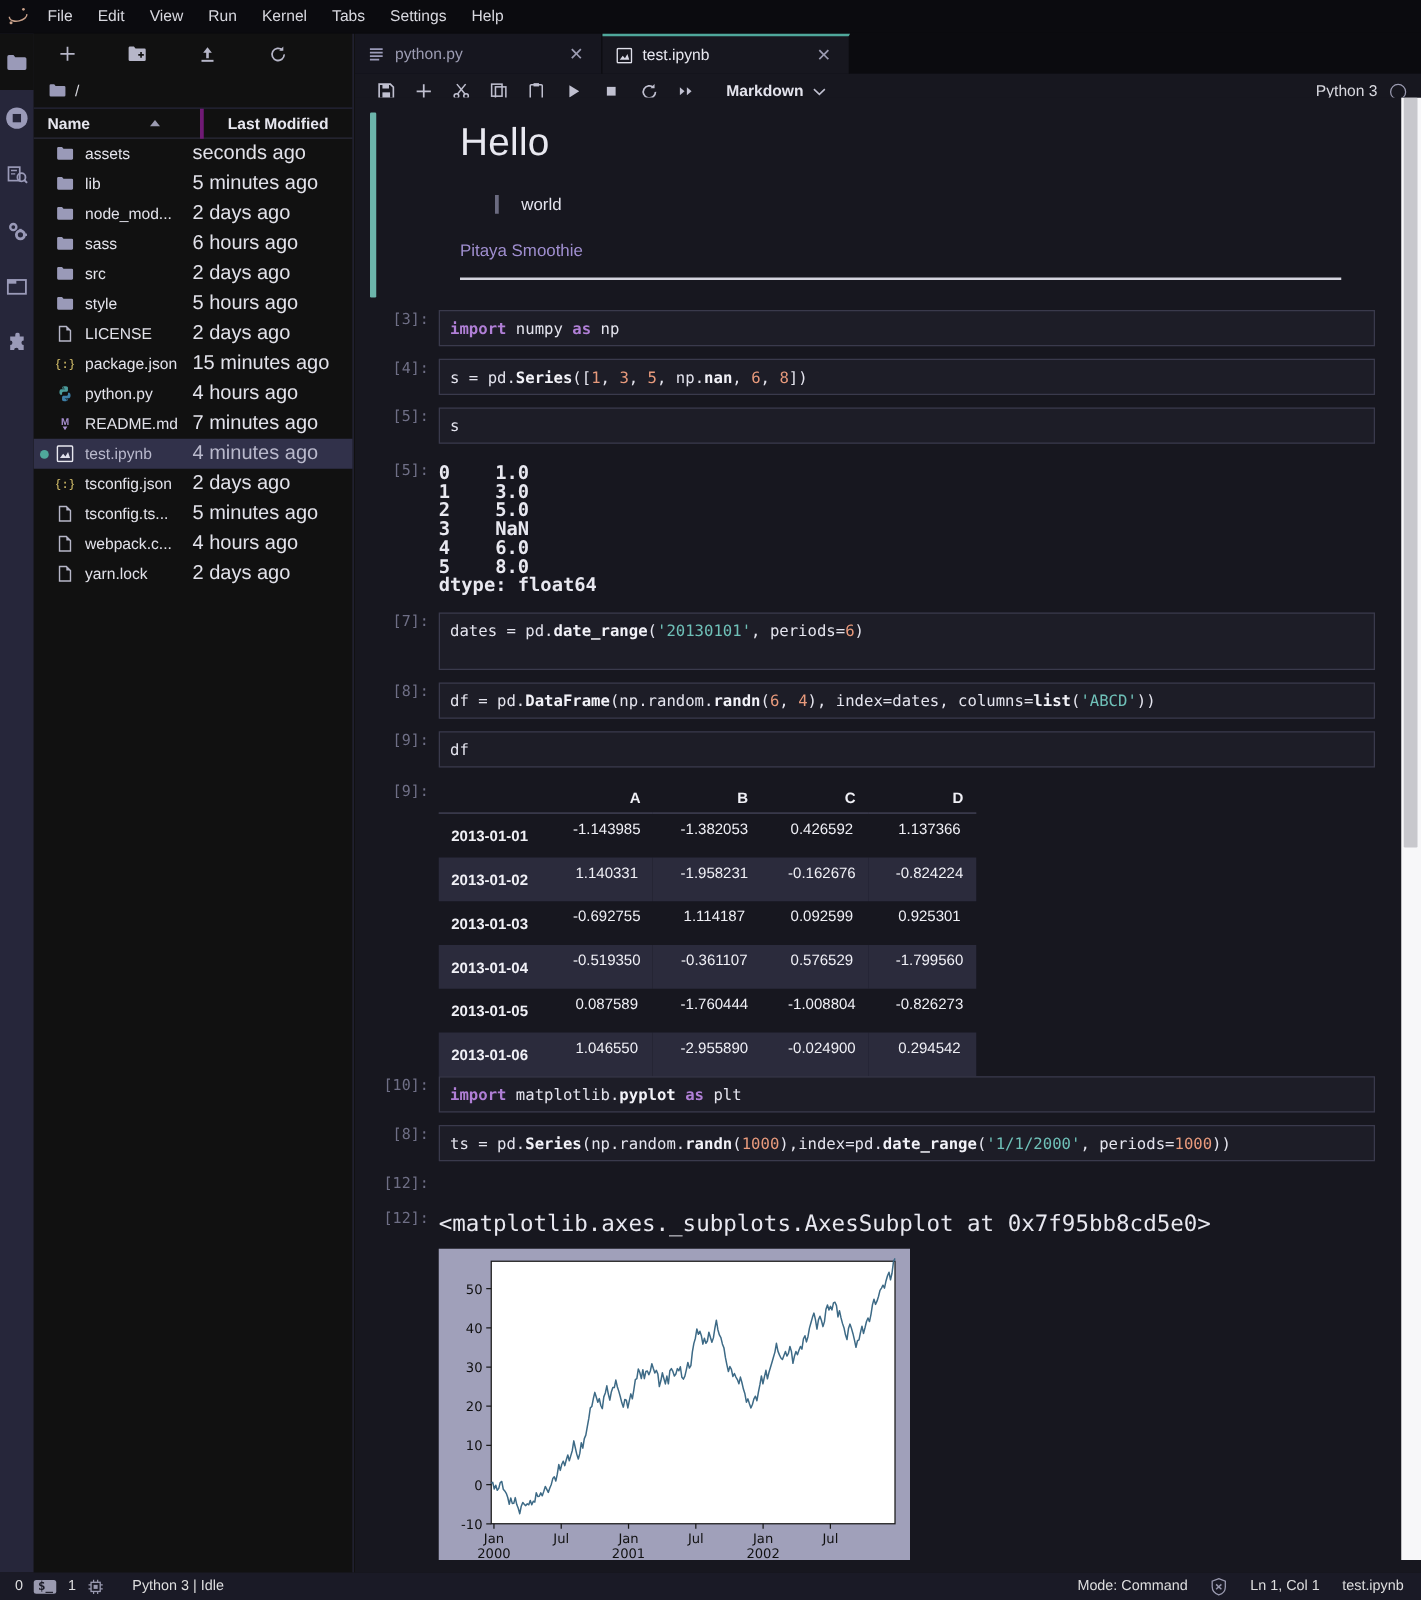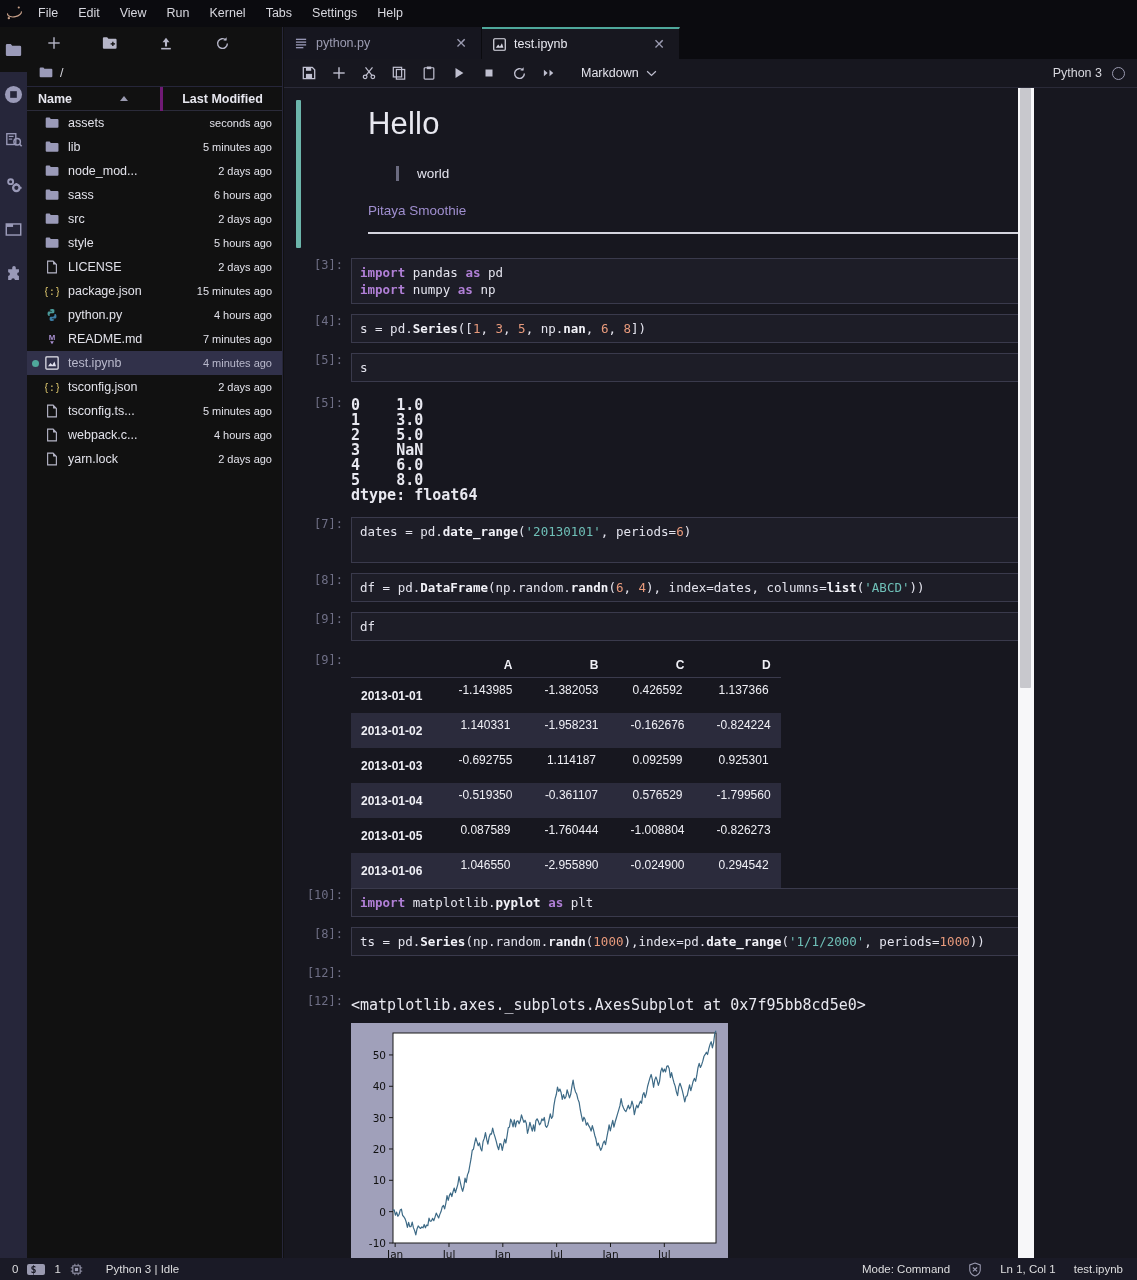--- a/index.html
+++ b/index.html
@@ -86,22 +86,22 @@
   .fb-row.selected { background: #31314a; color: #b9b9cc; }
   .fb-row .fb-icon {
     width: 26px; display: flex; align-items: center;
     justify-content: center; flex: 0 0 26px; margin-left: 12px;
   }
   .fb-row .fb-name {
     flex: 1; white-space: nowrap; overflow: hidden;
     text-overflow: ellipsis; padding-left: 3px;
   }
   .fb-row .fb-mod {
-    width: 128px; text-align: right; padding-right: 10px;
-    color: #e2e2ea; font-size: 11px;
+    width: 128px; padding-right: 10px;
+    color: #e2e2ea; font-size: 16px;
   }
   .fb-row.selected .fb-mod { color: #b9b9cc; }
   .running-dot {
     position: absolute; left: 5px; width: 7px; height: 7px;
     border-radius: 50%; background: #4fa89b;
   }
 
   
   #main {
     position: absolute; top: 27px; left: 284px;
@@ -132,36 +132,36 @@
     height: 29px; display: flex; align-items: center;
     background: #17171f; padding-left: 10px; gap: 0px;
     border-bottom: 1px solid #2a2a38;
   }
   .nb-tool {
     width: 30px; height: 26px; display: flex;
     align-items: center; justify-content: center; cursor: pointer;
   }
   #celltype-select {
     margin-left: 17px; display: flex; align-items: center; gap: 7px;
-    color: #e3e3ec; font-size: 12.5px; cursor: pointer; font-weight: normal;
+    color: #e3e3ec; font-size: 12.5px; cursor: pointer; font-weight: bold;
   }
   #kernel-area {
     margin-left: auto; display: flex; align-items: center;
     gap: 10px; padding-right: 12px;
   }
   #kernel-name { color: #d8d8df; font-size: 12.5px; }
   #kernel-idle {
     width: 13px; height: 13px; border-radius: 50%;
     border: 1.5px solid #9a9ab0;
   }
 
   
   #nb-scroll {
-    position: absolute; top: 61px; left: 0;
-    width: 750px; height: 1170px;
+    position: absolute; top: 51px; left: 0;
+    width: 853px; height: 1170px;
     background: #17171f; overflow: hidden;
   }
   #nb-content { position: relative; width: 838px; }
   #nb-scrollbar {
     position: absolute; top: 0px; right: 3px;
     width: 11px; height: 600px; background: #c8c8cd; border-radius: 1px;
   }
   #nb-scrollbar-track {
     position: absolute; top: 0; right: 0;
     width: 16px; height: 1170px; background: #f7f7f9;
@@ -204,21 +204,21 @@
     font-size: 12.5px; line-height: 17px; color: #e4e4ee;
   }
   .out-text {
     flex: 1; font-family: "DejaVu Sans Mono", monospace;
     font-size: 15px; line-height: 15px;
     color: #e8e8f0; white-space: pre; font-weight: bold;
     padding-top: 2px;
   }
   .out-plain {
     flex: 1; font-family: "DejaVu Sans Mono", monospace;
-    font-size: 15px; color: #e8e8f0; padding-top: 2px;
+    font-size: 18px; color: #e8e8f0; padding-top: 2px;
   }
 
   
   .kw  { color: #b07fd6; font-weight: bold; }
   .fn  { color: #f2f2f8; font-weight: bold; }
   .num { color: #e89a7c; }
   .str { color: #6fc0b8; }
   .nm  { color: #e4e4ee; }
   .op  { color: #e4e4ee; }
 
@@ -620,21 +620,20 @@
         <div id="md-h1">Hello</div>
         <div id="md-quote">world</div>
         <div id="md-link">Pitaya Smoothie</div>
         <div id="md-rule"></div>
       </div>
 
       <div id="cells-top">
           <div class="cell" style="margin-top: 14px;">
             <div class="prompt">[3]:</div>
             <div class="code-box">
-              <div><span class="kw">import</span><span class="nm"> pandas </span><span class="kw">as</span><span class="nm"> pd</span></div>
               <div><span class="kw">import</span><span class="nm"> numpy </span><span class="kw">as</span><span class="nm"> np</span></div>
             </div>
           </div>
           <div class="cell" style="margin-top: 10px;">
             <div class="prompt">[4]:</div>
             <div class="code-box">
               <div><span class="nm">s = pd.</span><span class="fn">Series</span><span class="op">([</span><span class="num">1</span><span class="op">, </span><span class="num">3</span><span class="op">, </span><span class="num">5</span><span class="nm">, np.</span><span class="fn">nan</span><span class="op">, </span><span class="num">6</span><span class="op">, </span><span class="num">8</span><span class="op">])</span></div>
             </div>
           </div>
           <div class="cell" style="margin-top: 10px;">

